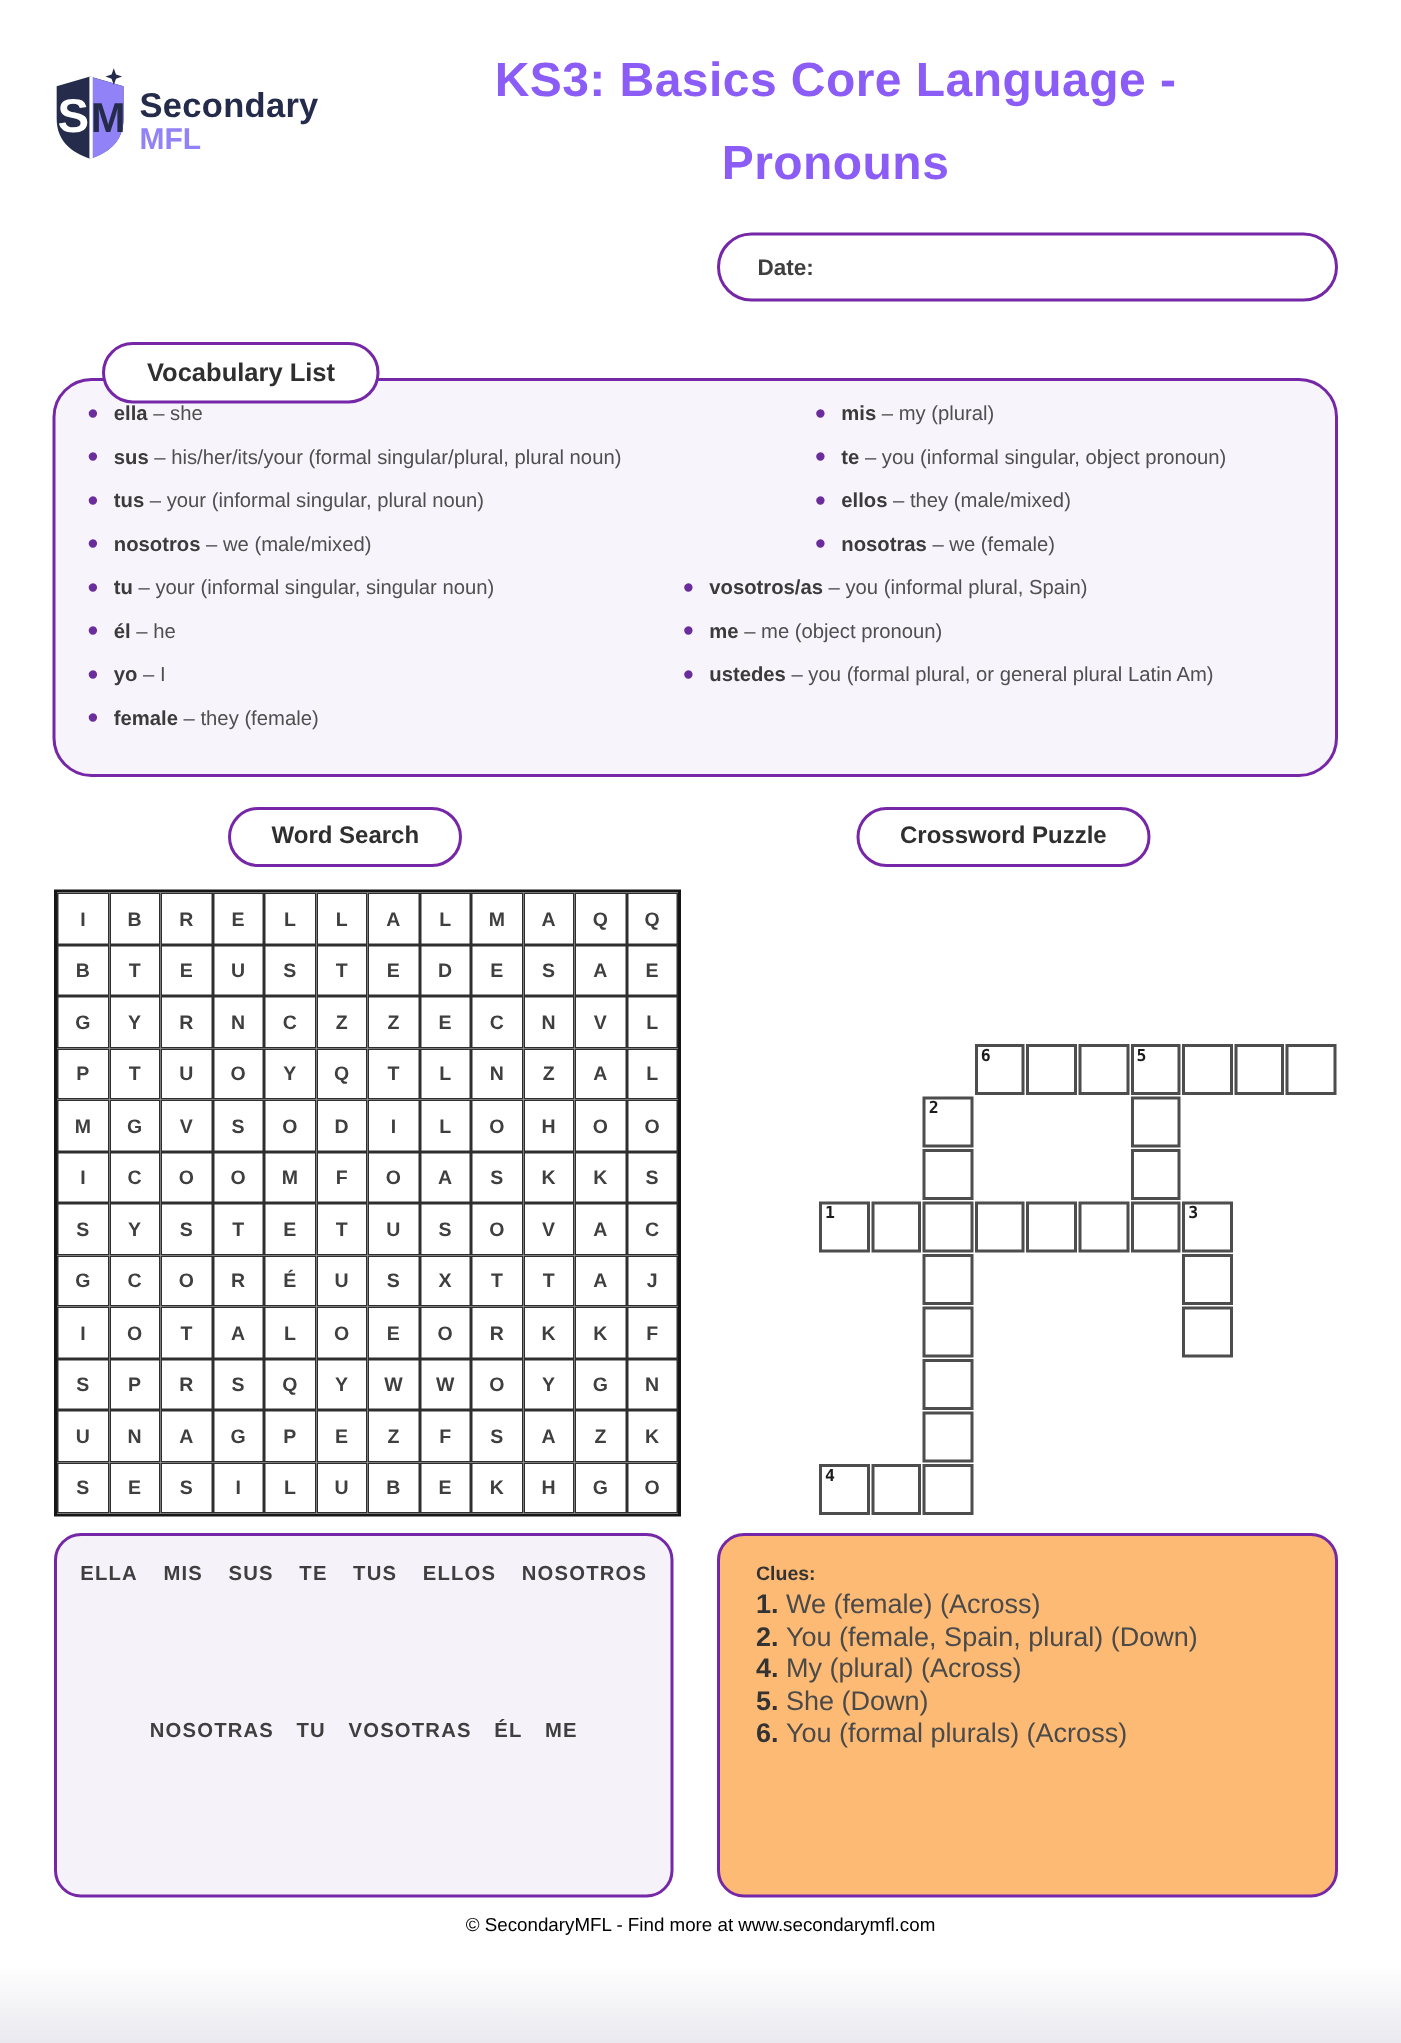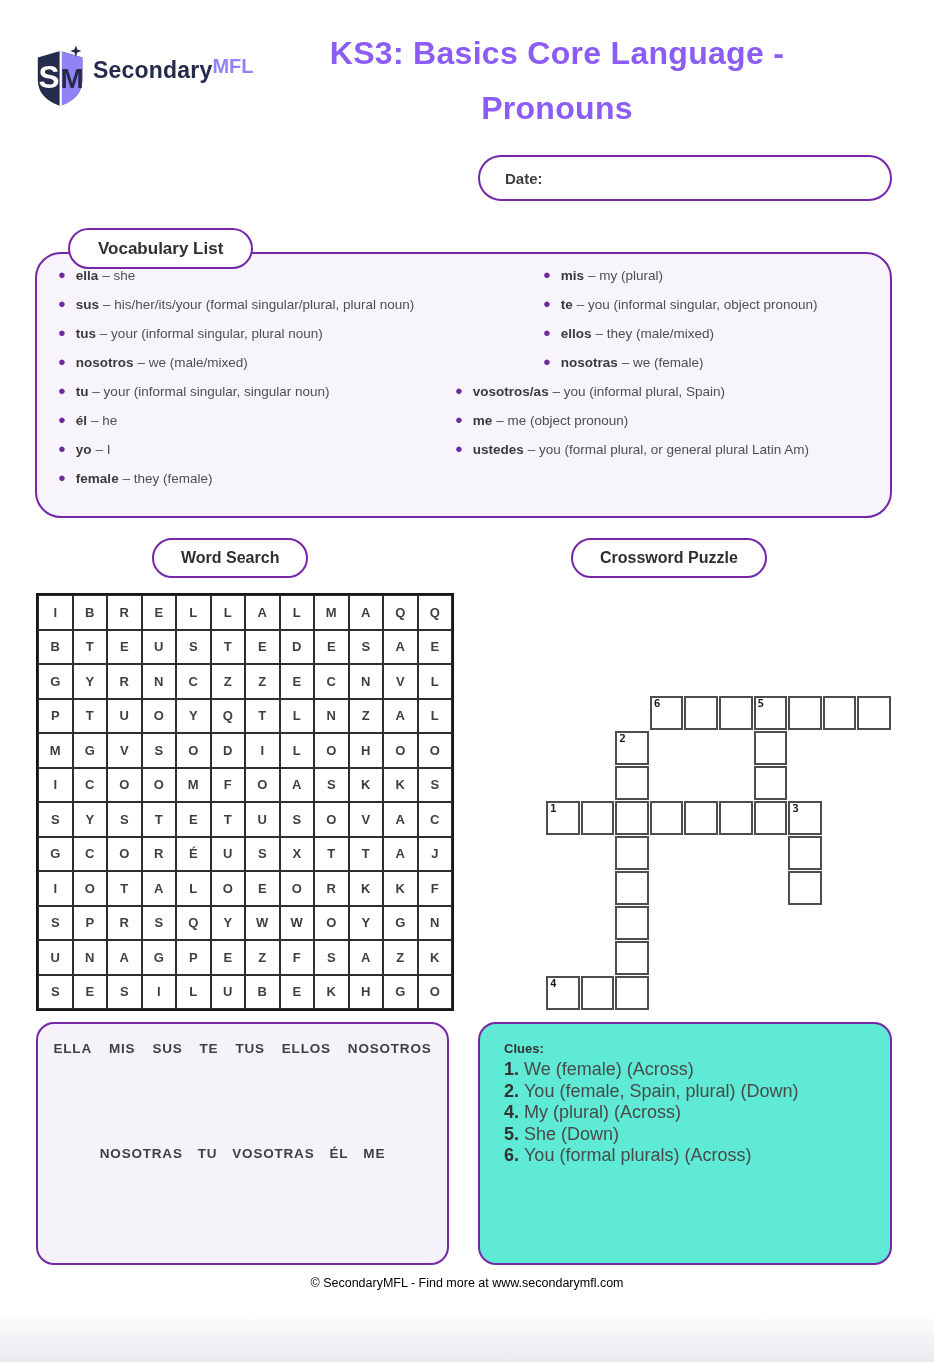--- a/index.html
+++ b/index.html
@@ -6,21 +6,21 @@
   html,body { background:#ffffff; }
   .page {
     position:relative; width:934px; height:1362px; margin:0 auto;
     background:#ffffff; overflow:hidden;
     font-family:"Liberation Sans", sans-serif; color:#3a3a3a;
   }
 
   
   .logo { position:absolute; left:35px; top:45px; display:flex; align-items:flex-start; gap:6px; }
   .logo-shield { width:52px; height:66px; }
-  .logo-text { display:flex; flex-direction:row; margin-top:12px; }
+  .logo-text { display:flex; flex-direction:column; margin-top:12px; }
   .logo-text .l1 { font-size:23px; font-weight:bold; color:#252b4a; letter-spacing:0.2px; }
   .logo-text .l2 { font-size:20px; font-weight:bold; color:#9282f8; margin-top:-2px; }
   .title { position:absolute; left:207px; top:26px; width:700px; text-align:center; }
   .title .t-line { font-size:32px; line-height:55px; font-weight:bold; color:#8b5cf6; letter-spacing:0.3px; }
 
   
   .field-box {
     position:absolute; top:155px; height:46px; border:2px solid #7527a8;
     border-radius:23px; background:#fff; display:flex; align-items:center; padding-left:25px;
   }
@@ -79,21 +79,21 @@
     border:2px solid #7527a8; border-radius:18px; background:#f5f2fa; padding-top:17px;
   }
   .bank-line { display:flex; justify-content:center; font-size:13.5px; font-weight:600;
     color:#3f3f3f; letter-spacing:0.8px; }
   .bank-line.l1 { column-gap:17px; }
   .bank-line.l2 { column-gap:15px; margin-top:90px; }
 
   
   .clues-box {
     position:absolute; left:478px; top:1022px; width:414px; height:243px;
-    border:2px solid #7527a8; border-radius:18px; background:#5eead4;
+    border:2px solid #7527a8; border-radius:18px; background:#fdba74;
     padding:14px 32px 0 24px;
   }
   .clues-heading { font-size:13px; font-weight:bold; color:#333; line-height:21px; }
   .clue-item { font-size:18px; color:#4a4a4a; line-height:21.5px; }
   .clue-num { font-weight:bold; color:#333; }
 
   
   .footer { position:absolute; left:0; top:1276px; width:100%; text-align:center;
     font-size:12.5px; color:#000000; }
   .bottom-strip { position:absolute; left:0; bottom:0; width:100%; height:52px;

